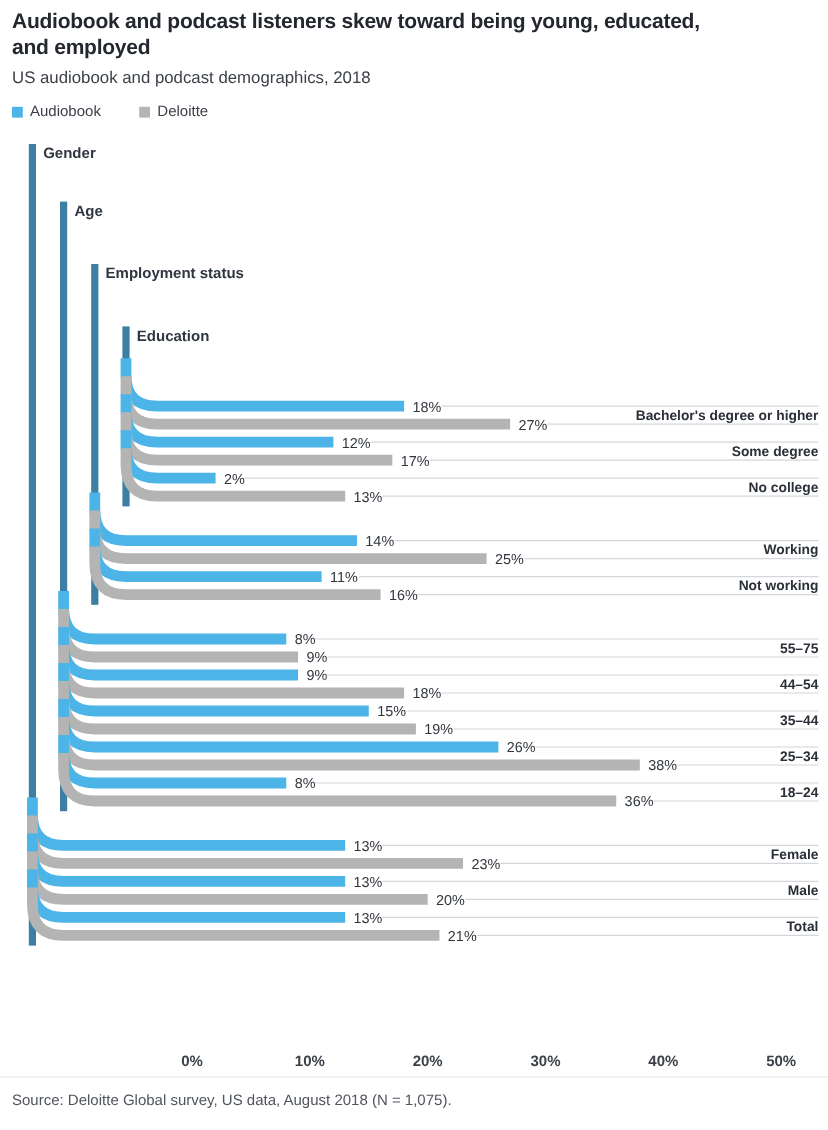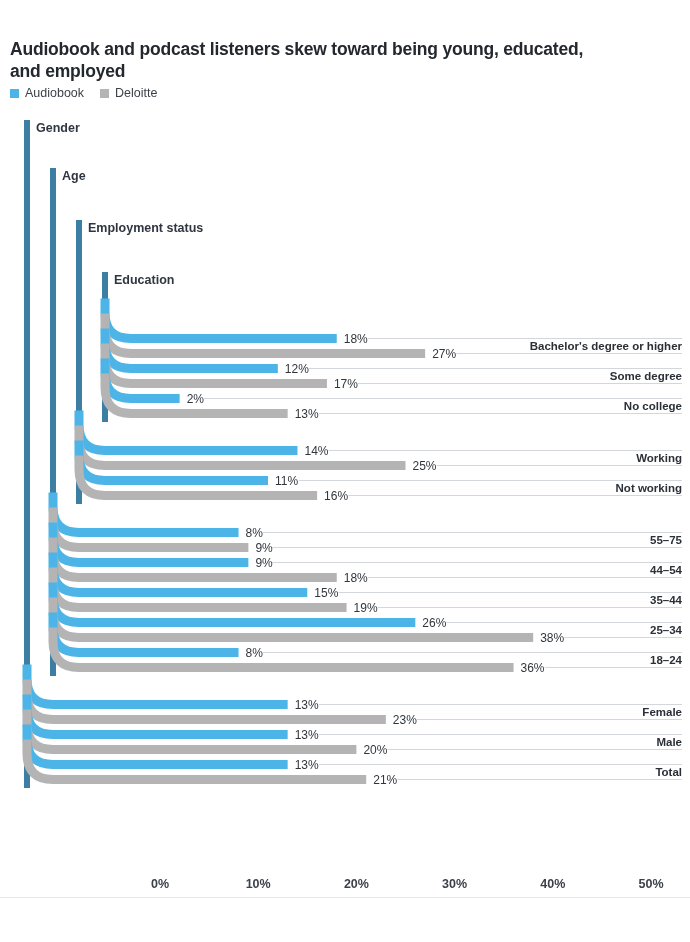--- a/index.html
+++ b/index.html
@@ -23,37 +23,36 @@
   .title {
     position: absolute;
     left: 10px;
     top: 6px;
     width: 600px;
     font-size: 17.5px;
     font-weight: bold;
     line-height: 1.28;
     letter-spacing: -0.2px;
     color: #23272e;
-    margin-top: 32px;
   }
   .subtitle {
     position: absolute;
     left: 10px;
     top: 56px;
     font-size: 14px;
     font-weight: normal;
     color: #3c4149;
   }
   .legend {
     position: absolute;
     left: 10px;
     top: 86px;
     display: flex;
     align-items: center;
-    gap: 16px;
+    gap: 32px;
   }
   .legend-item {
     display: flex;
     align-items: center;
     gap: 6px;
     font-size: 12.5px;
     color: #3c4149;
   }
   .legend-swatch {
     width: 9px;
@@ -114,20 +113,21 @@
     height: 1px;
     background: #e6e8ea;
   }
 </style>
 </head>
 <body>
 
 <div id="page">
 
   <div class="title">Audiobook and podcast listeners skew toward being young, educated, and employed</div>
+  <div class="subtitle">US audiobook and podcast demographics, 2018</div>
 
   <div class="legend">
     <div class="legend-item">
       <span class="legend-swatch" style="background:#4cb4e7"></span>
       <span>Audiobook</span>
     </div>
     <div class="legend-item">
       <span class="legend-swatch" style="background:#b4b4b4"></span>
       <span>Deloitte</span>
     </div>
@@ -237,14 +237,15 @@
         <text x="160" y="776" class="tick-label">0%</text>
         <text x="258.2" y="776" class="tick-label">10%</text>
         <text x="356.4" y="776" class="tick-label">20%</text>
         <text x="454.6" y="776" class="tick-label">30%</text>
         <text x="552.8" y="776" class="tick-label">40%</text>
         <text x="651" y="776" class="tick-label">50%</text>
       </svg>
   </div>
 
   <div class="rule"></div>
+  <div class="source">Source: Deloitte Global survey, US data, August 2018 (N = 1,075).</div>
 
 </div>
 
 </body></html>

